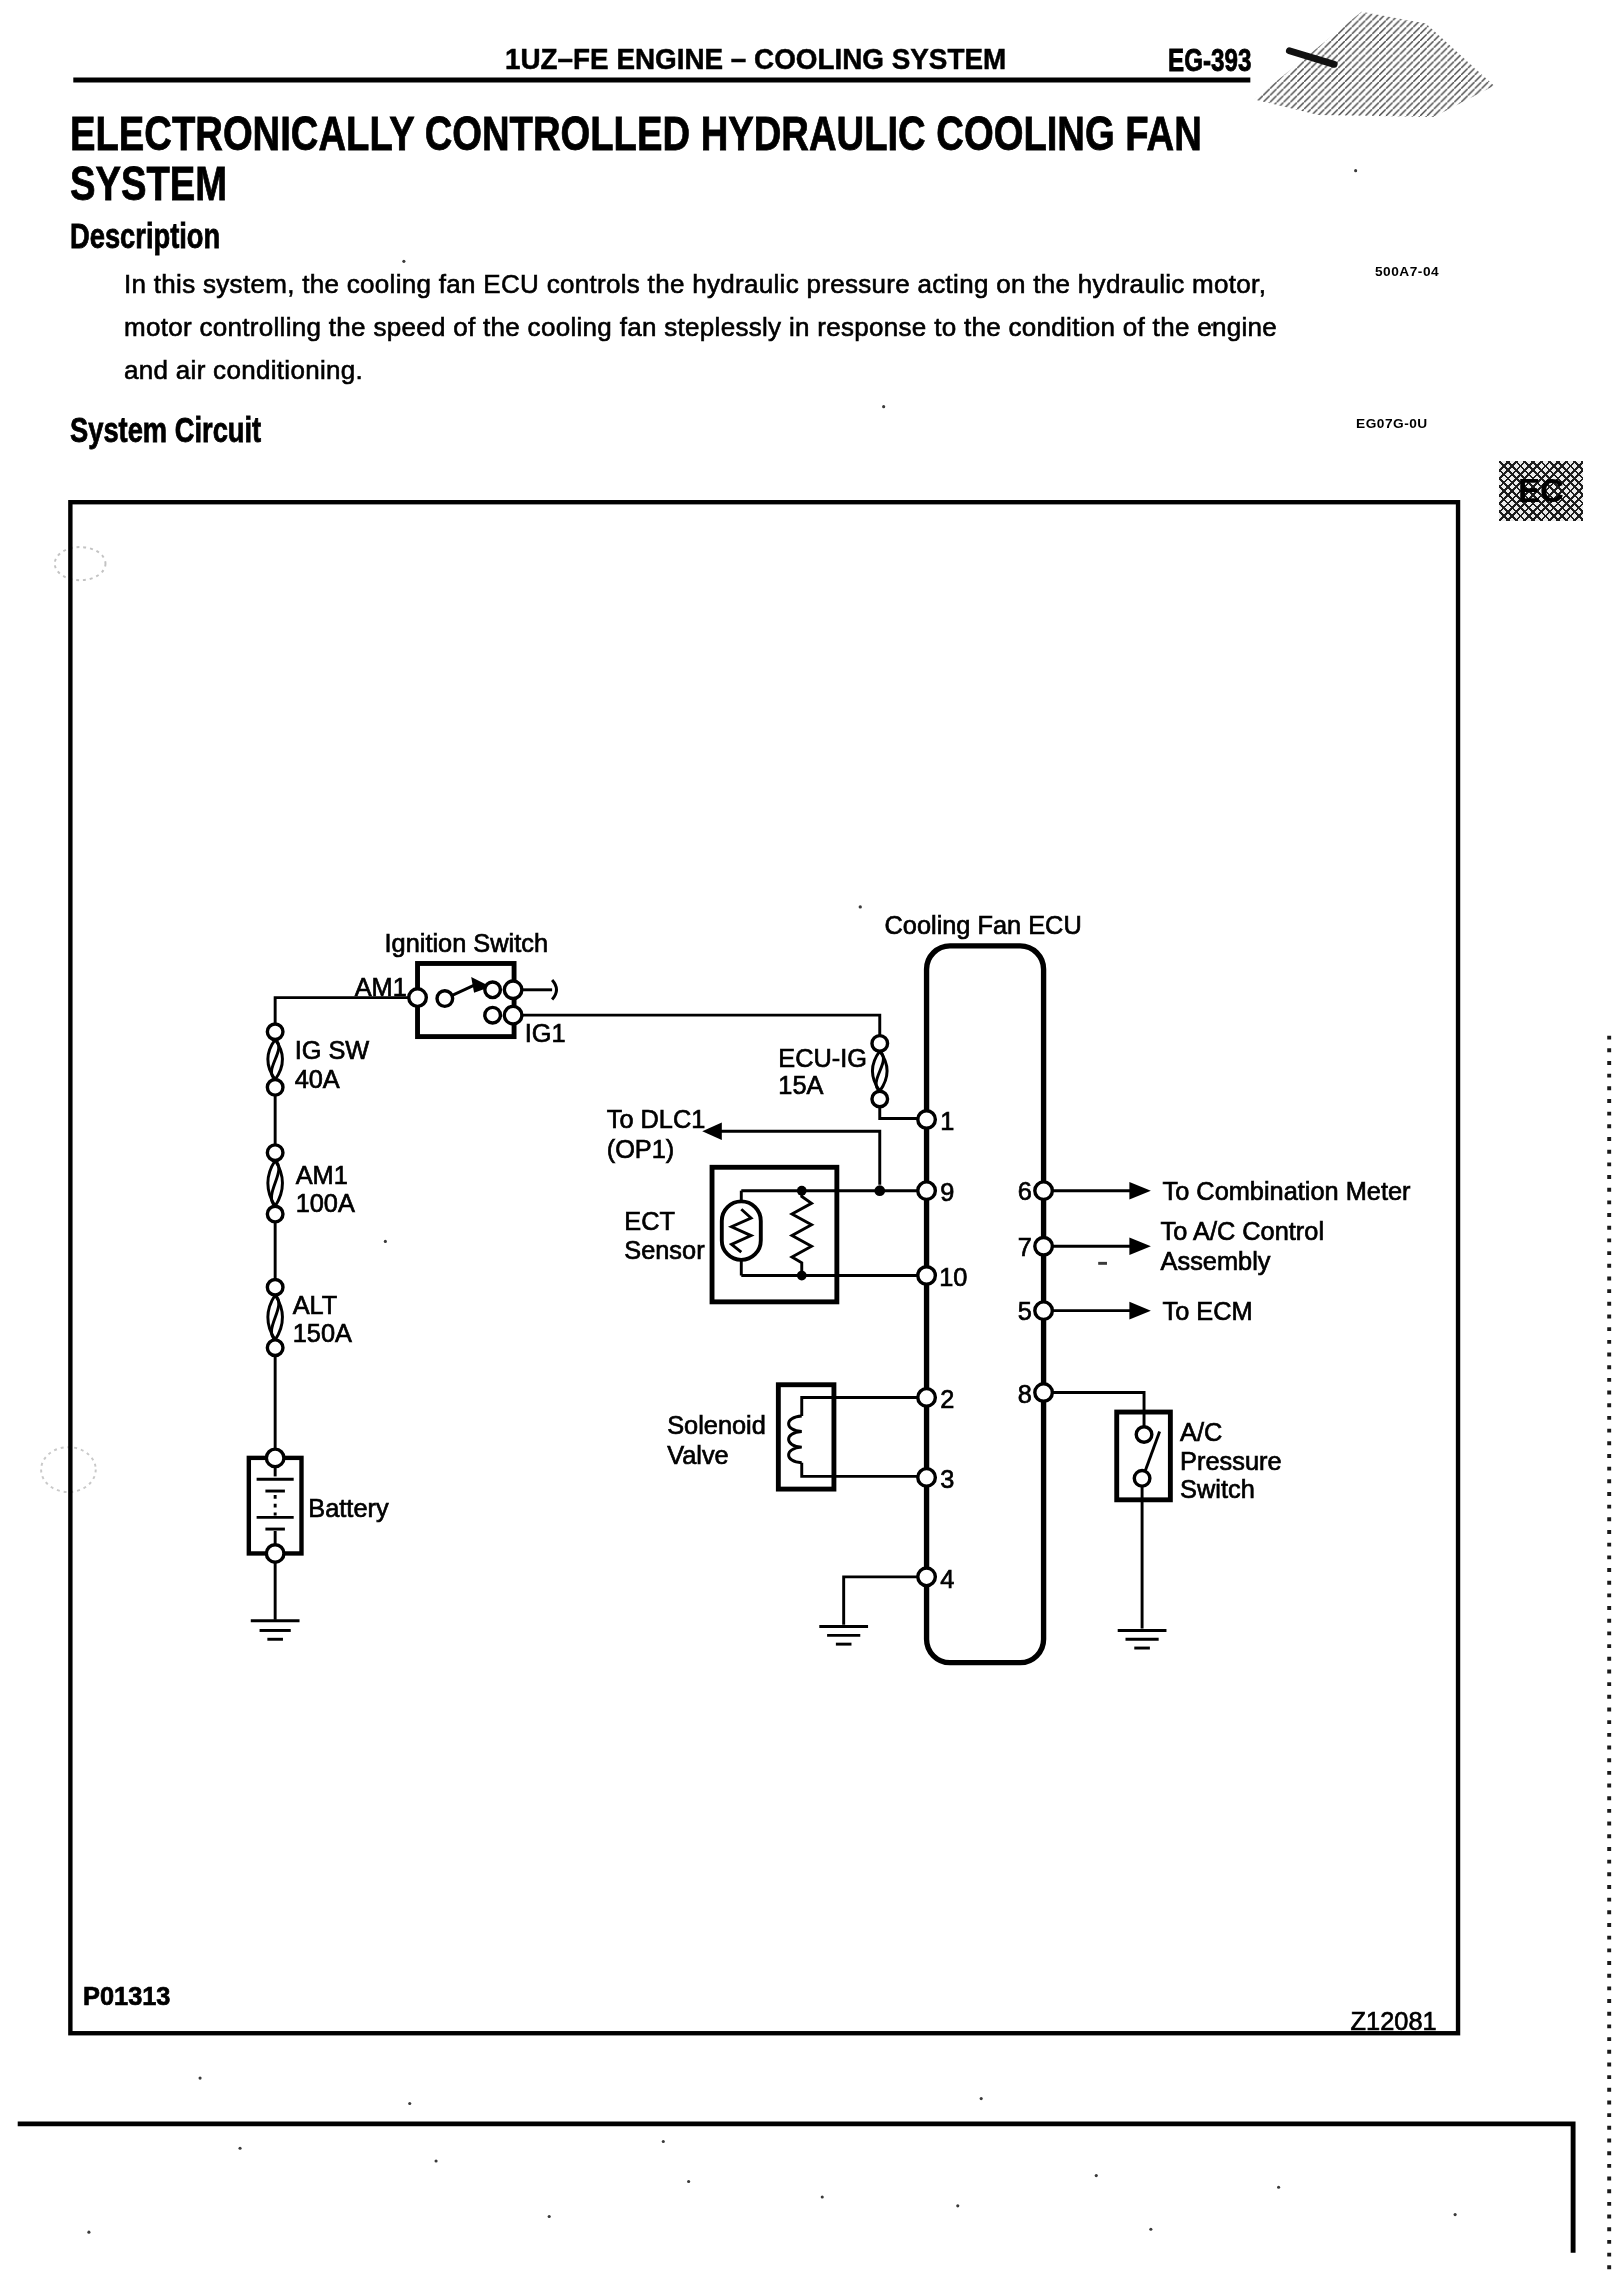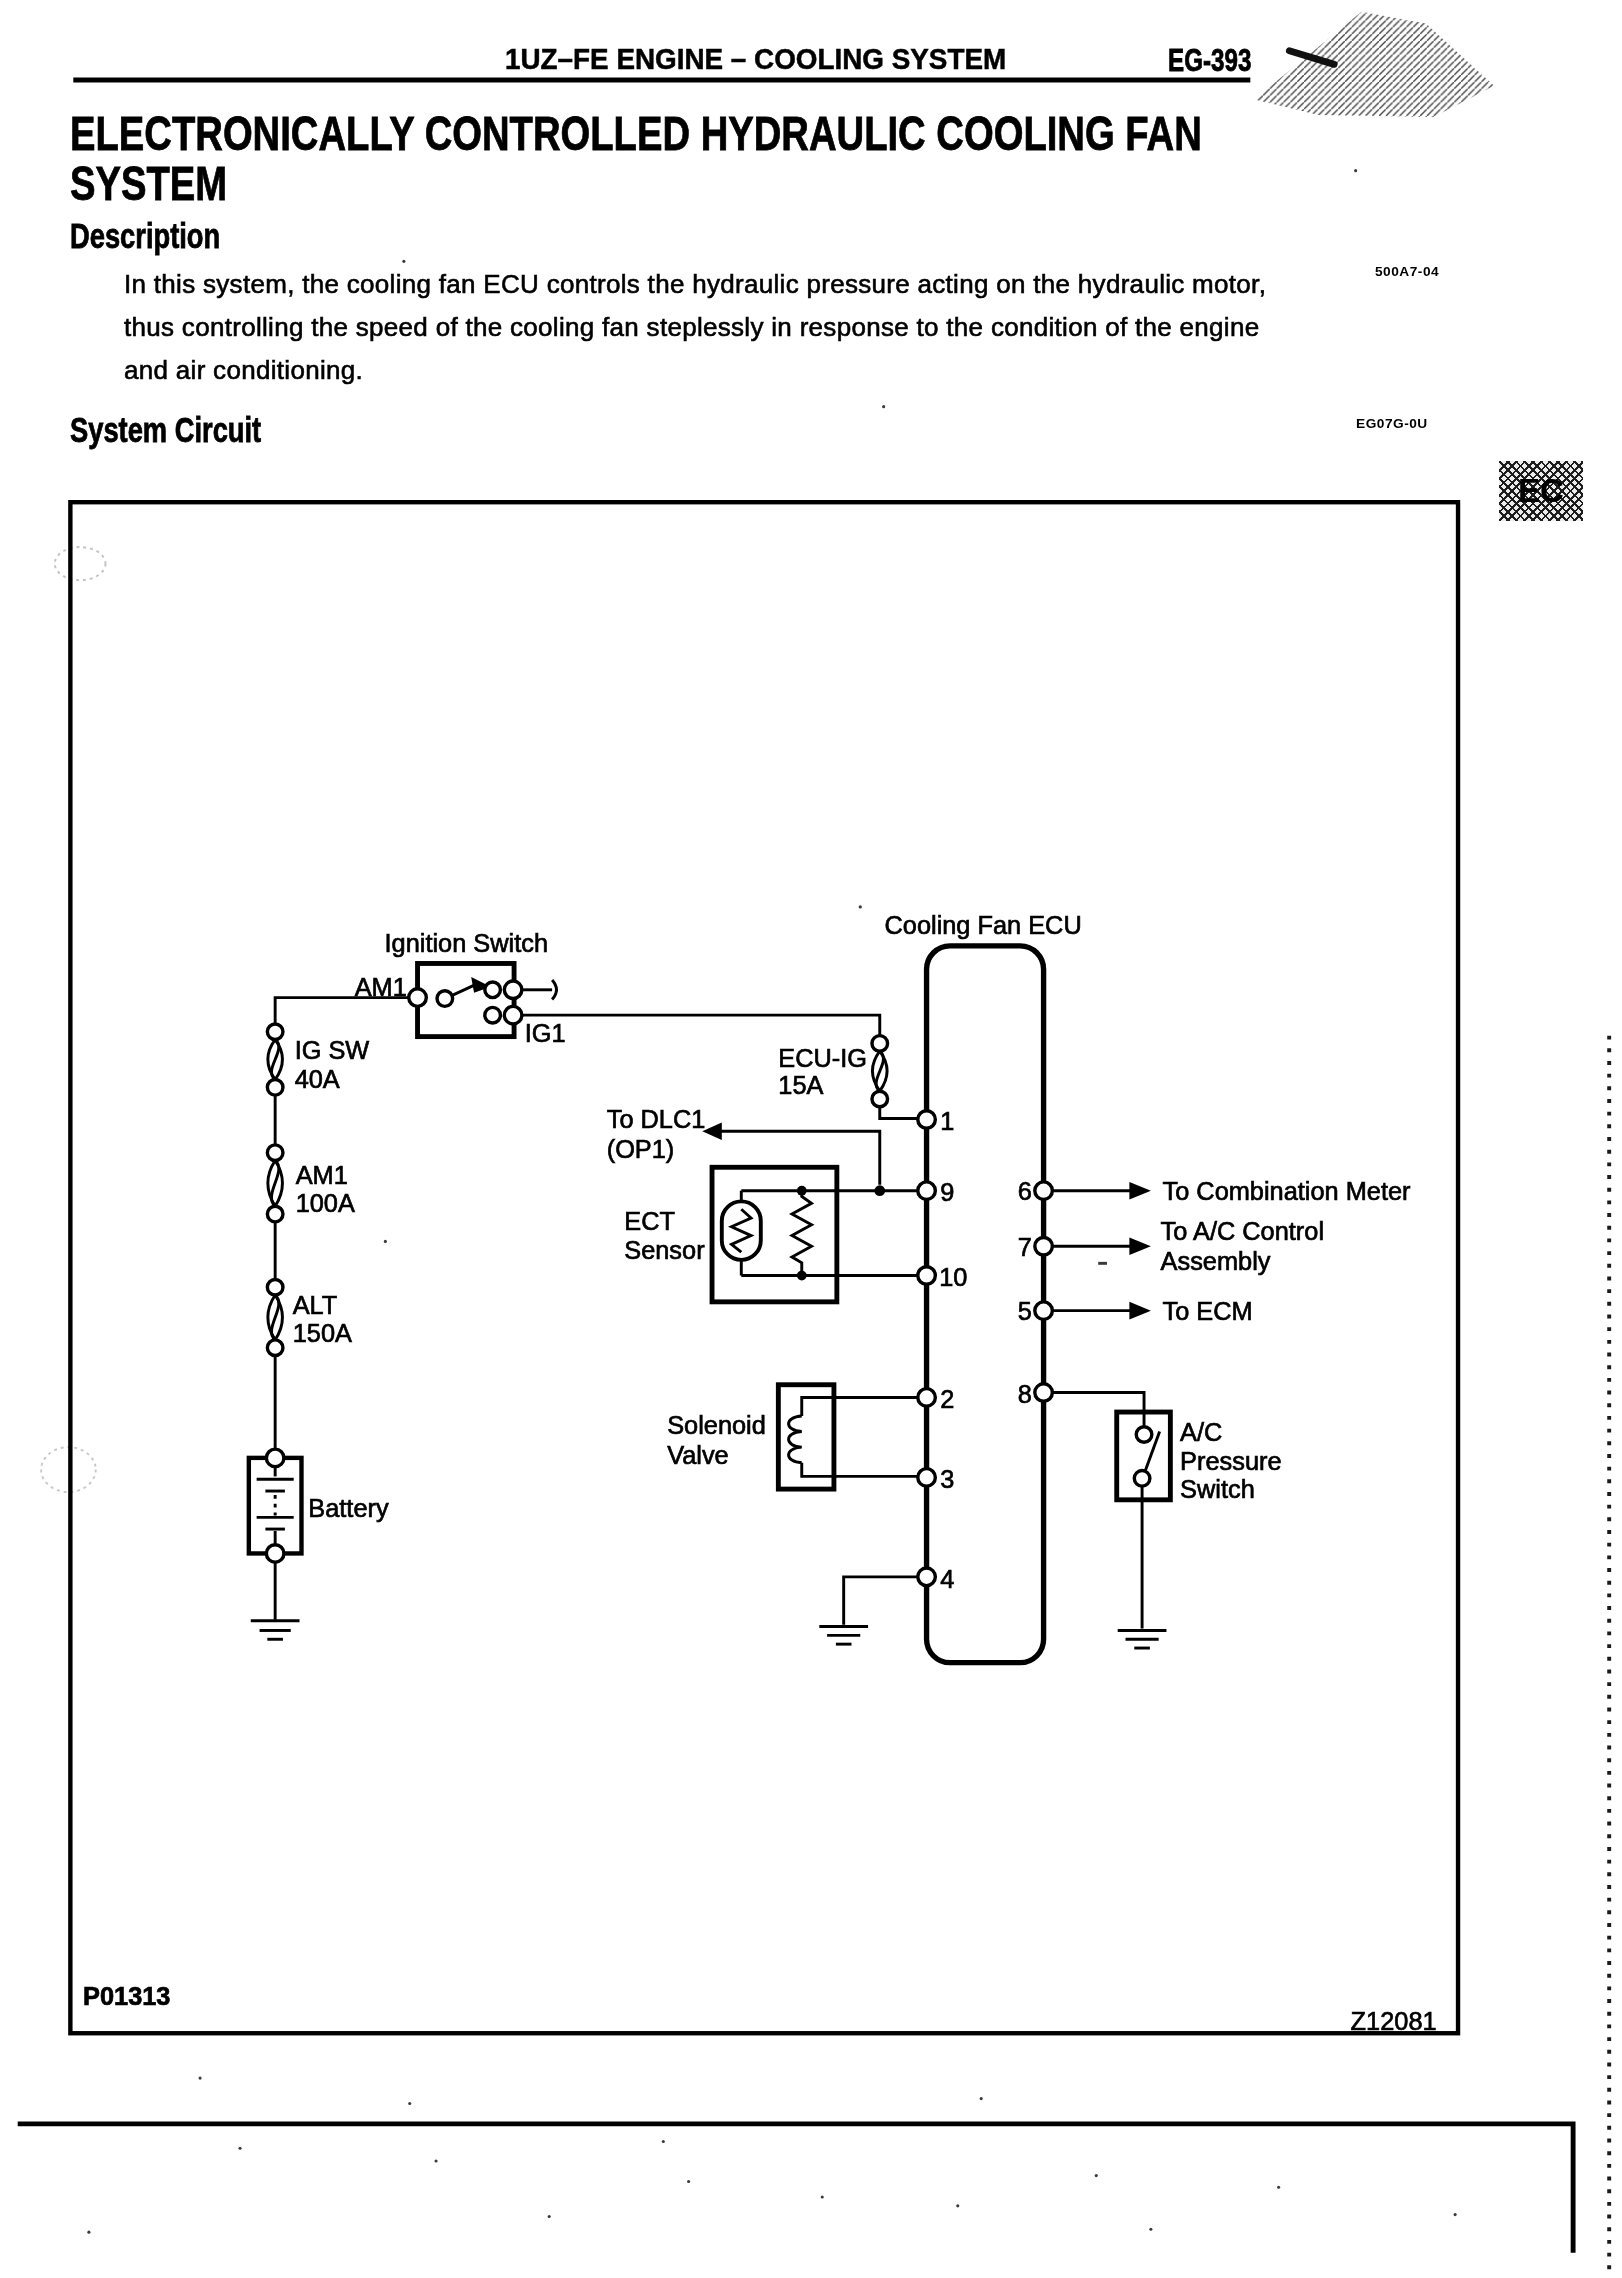--- a/index.html
+++ b/index.html
@@ -30,21 +30,21 @@
 <div class="abs pgnum" style="left:1168px;top:43px;">EG-393</div>
 
 <div class="abs bigtitle" style="left:70px;top:109px;">ELECTRONICALLY CONTROLLED HYDRAULIC COOLING FAN</div>
 <div class="abs bigtitle" style="left:70px;top:159px;">SYSTEM</div>
 
 <div class="abs h2" style="left:70px;top:216px;">Description</div>
 <div class="abs code" style="left:1375px;top:240px;margin-top:24px;">500A7-04</div>
 
 <div class="abs para" style="left:124px;top:263px;">
   <div>In this system, the cooling fan ECU controls the hydraulic pressure acting on the hydraulic motor,</div>
-  <div>thus controlling the speed of the cooling fan steplessly in response to the condition of the engine</div>
+  <div>motor controlling the speed of the cooling fan steplessly in response to the condition of the engine</div>
   <div>and air conditioning.</div>
 </div>
 
 <div class="abs h2" style="left:70px;top:410px;">System Circuit</div>
 <div class="abs code" style="left:1356px;top:416px;">EG07G-0U</div>
 
 <div class="abs ecbadge">EC</div>
 
 <svg width="1623" height="2278" viewBox="0 0 1664 2336">
   <defs>

